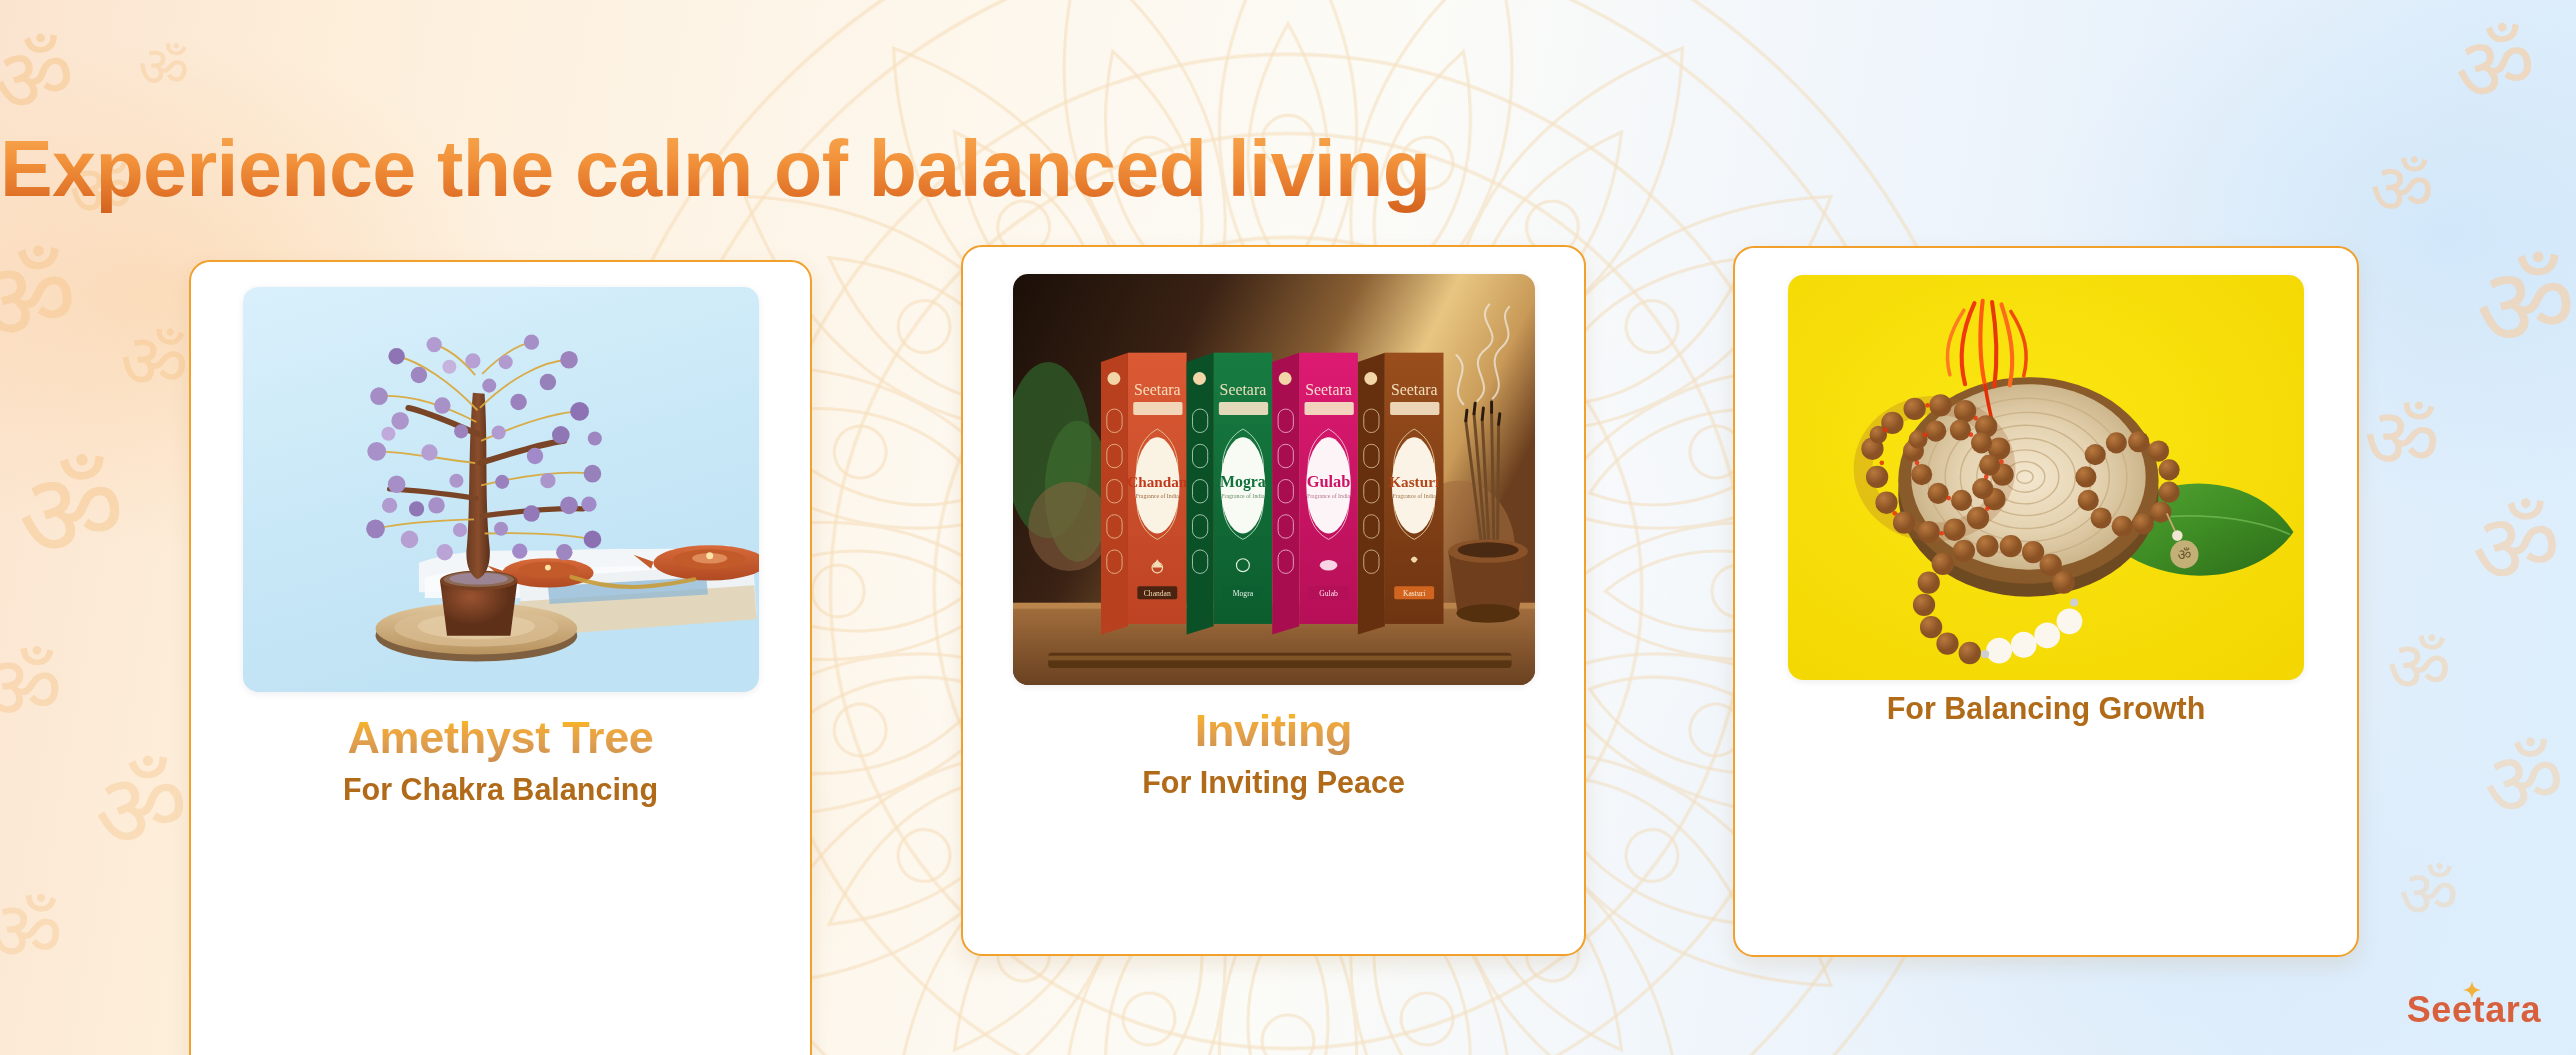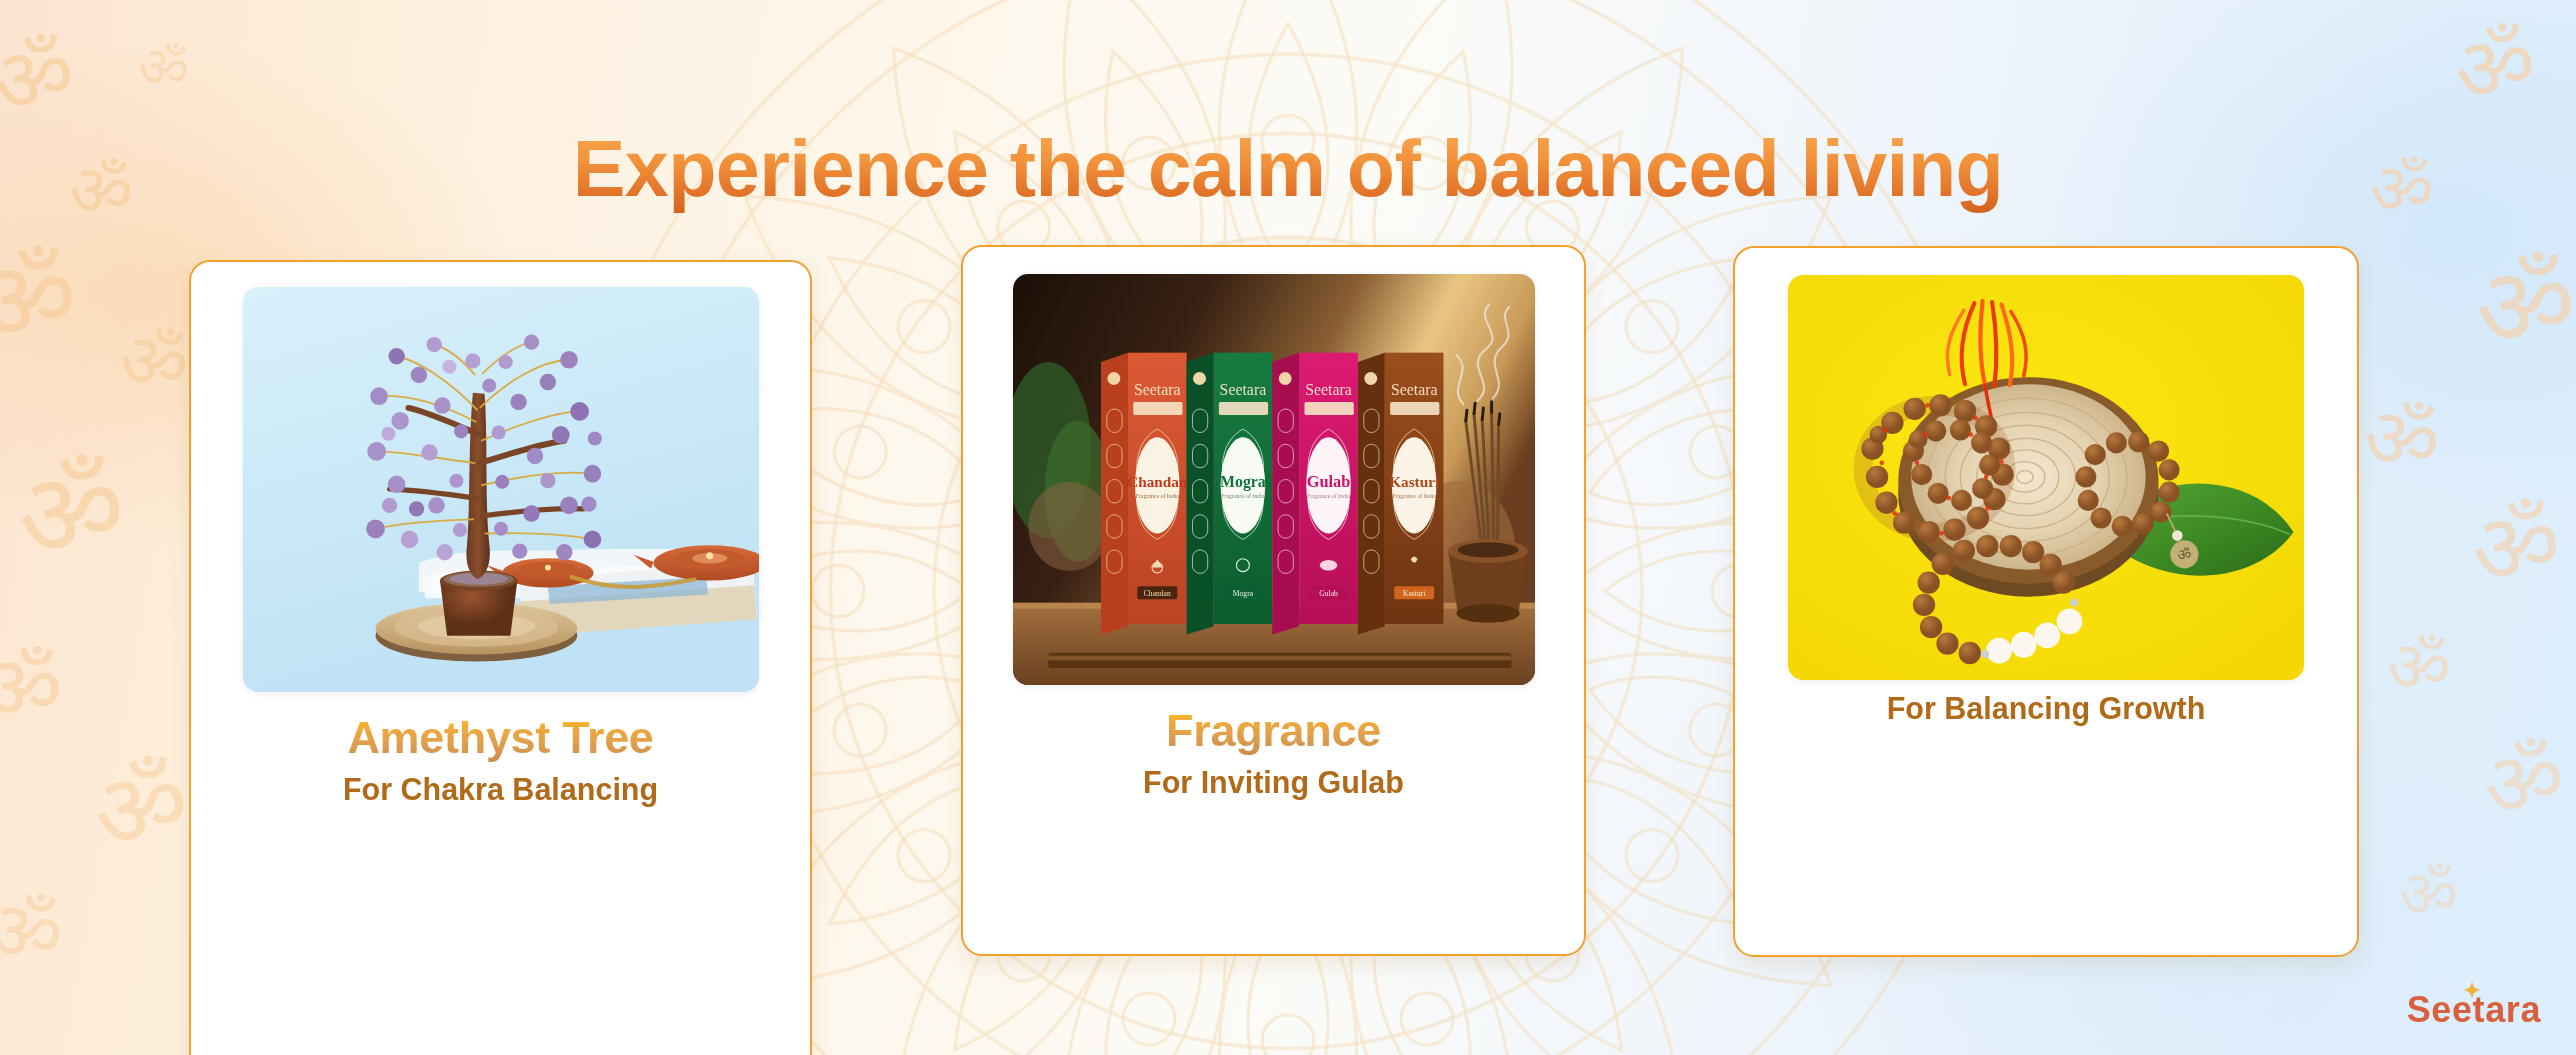--- a/index.html
+++ b/index.html
@@ -44,21 +44,21 @@
     position:absolute;
     font-family:"DejaVu Sans", sans-serif;
     color:#f6c68c;
     line-height:1;
     user-select:none;
   }
   .om.blue{color:#f8cda0;}
   
   .title{
     position:absolute;left:0;right:0;top:70px;
-    text-align:center;
+    text-align:left;
     font-size:79px;
     font-weight:bold;
     letter-spacing:-0.6px;
     background:linear-gradient(180deg,#F8AB55 0%,#F2913A 42%,#E2752A 75%,#D2611C 100%);
     -webkit-background-clip:text;background-clip:text;
     -webkit-text-fill-color:transparent;color:transparent;
     white-space:nowrap;
   }
   
   .cards{position:absolute;inset:0;}
@@ -498,22 +498,22 @@
             <path d="M768 222 C 740 192, 786 166, 756 138"></path>
           </g>
 
           <path d="M742 472 L 878 472 L 862 576 L 758 576 Z" fill="#6F3F1D"></path>
           <ellipse cx="810" cy="472" rx="68" ry="20" fill="#8A5228"></ellipse>
           <ellipse cx="810" cy="470" rx="52" ry="13" fill="#4A2A13"></ellipse>
           <ellipse cx="810" cy="578" rx="54" ry="16" fill="#55300F"></ellipse>
         </svg>
       </div>
     </div>
-    <div class="card-title">Fragrance</div>
-    <div class="card-sub">For Inviting Gulab</div>
+    <div class="card-title">Inviting</div>
+    <div class="card-sub">For Inviting Peace</div>
   </div>
 
   <div class="card c3">
     <div class="thumb t3">
       <div class="art">
         <svg viewBox="0 0 880 690" preserveAspectRatio="none">
           <defs>
             <radialGradient id="yellowbg" cx="0.45" cy="0.4" r="0.9">
               <stop offset="0" stop-color="#FBE712"></stop>
                 <stop offset="1" stop-color="#F2D400"></stop>

